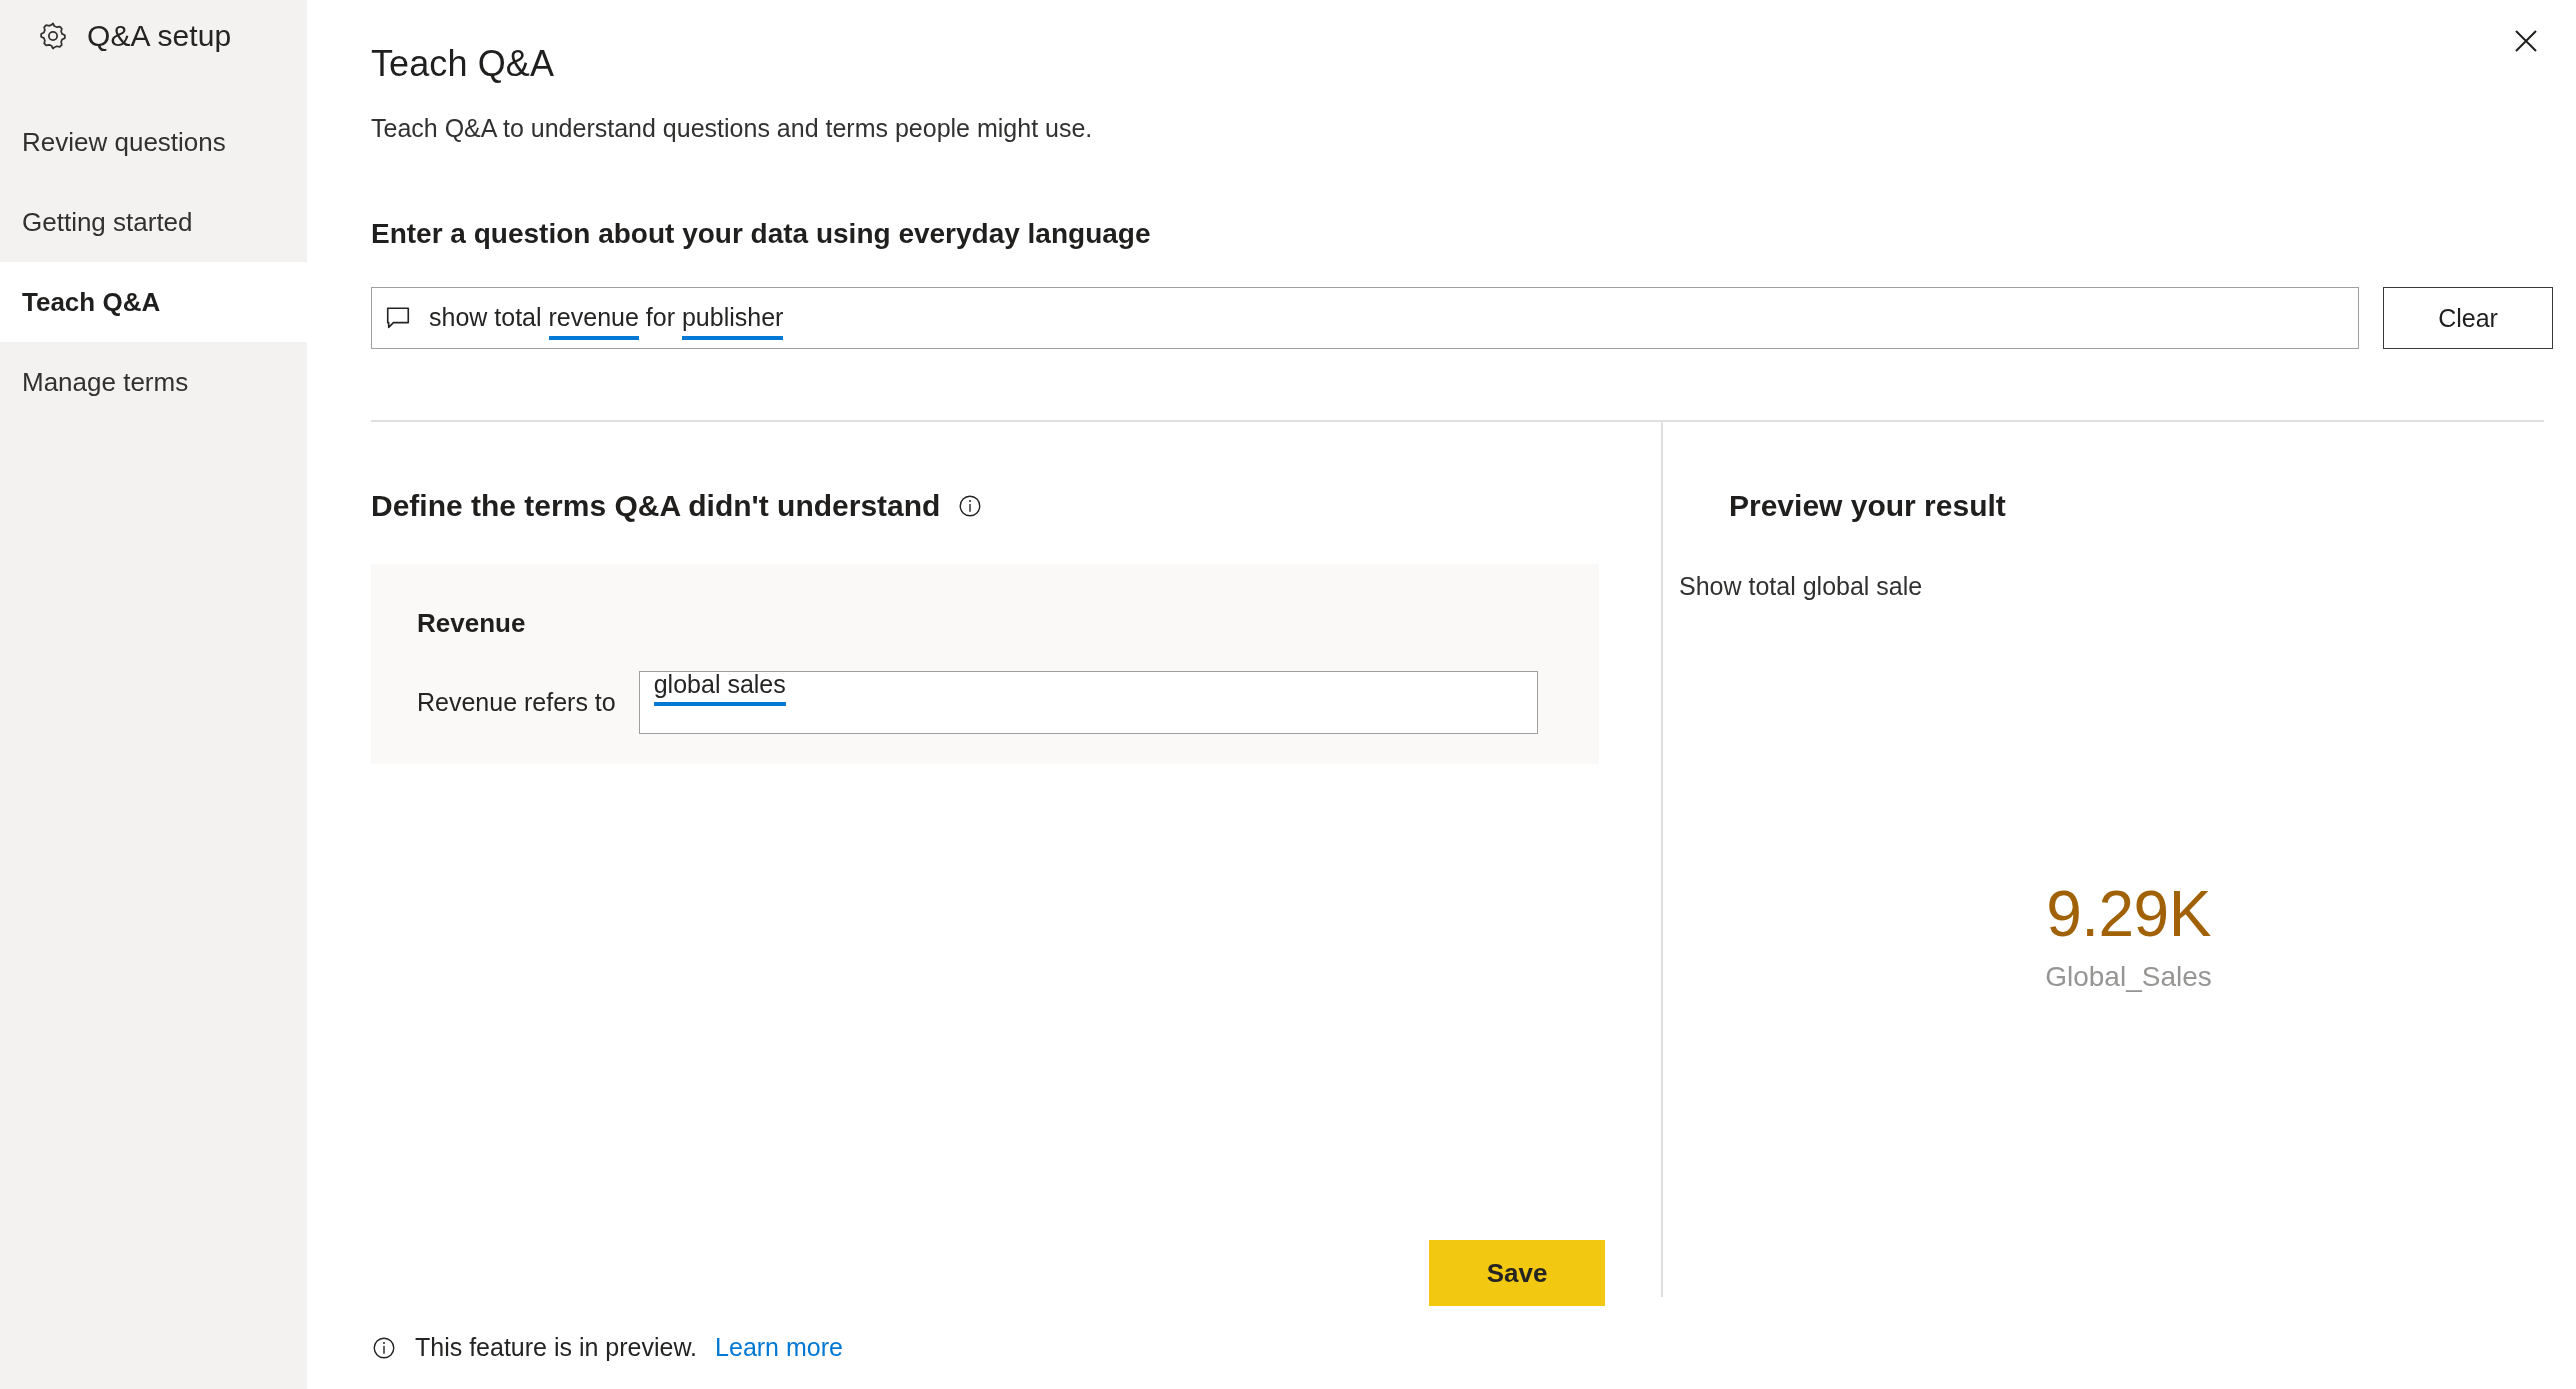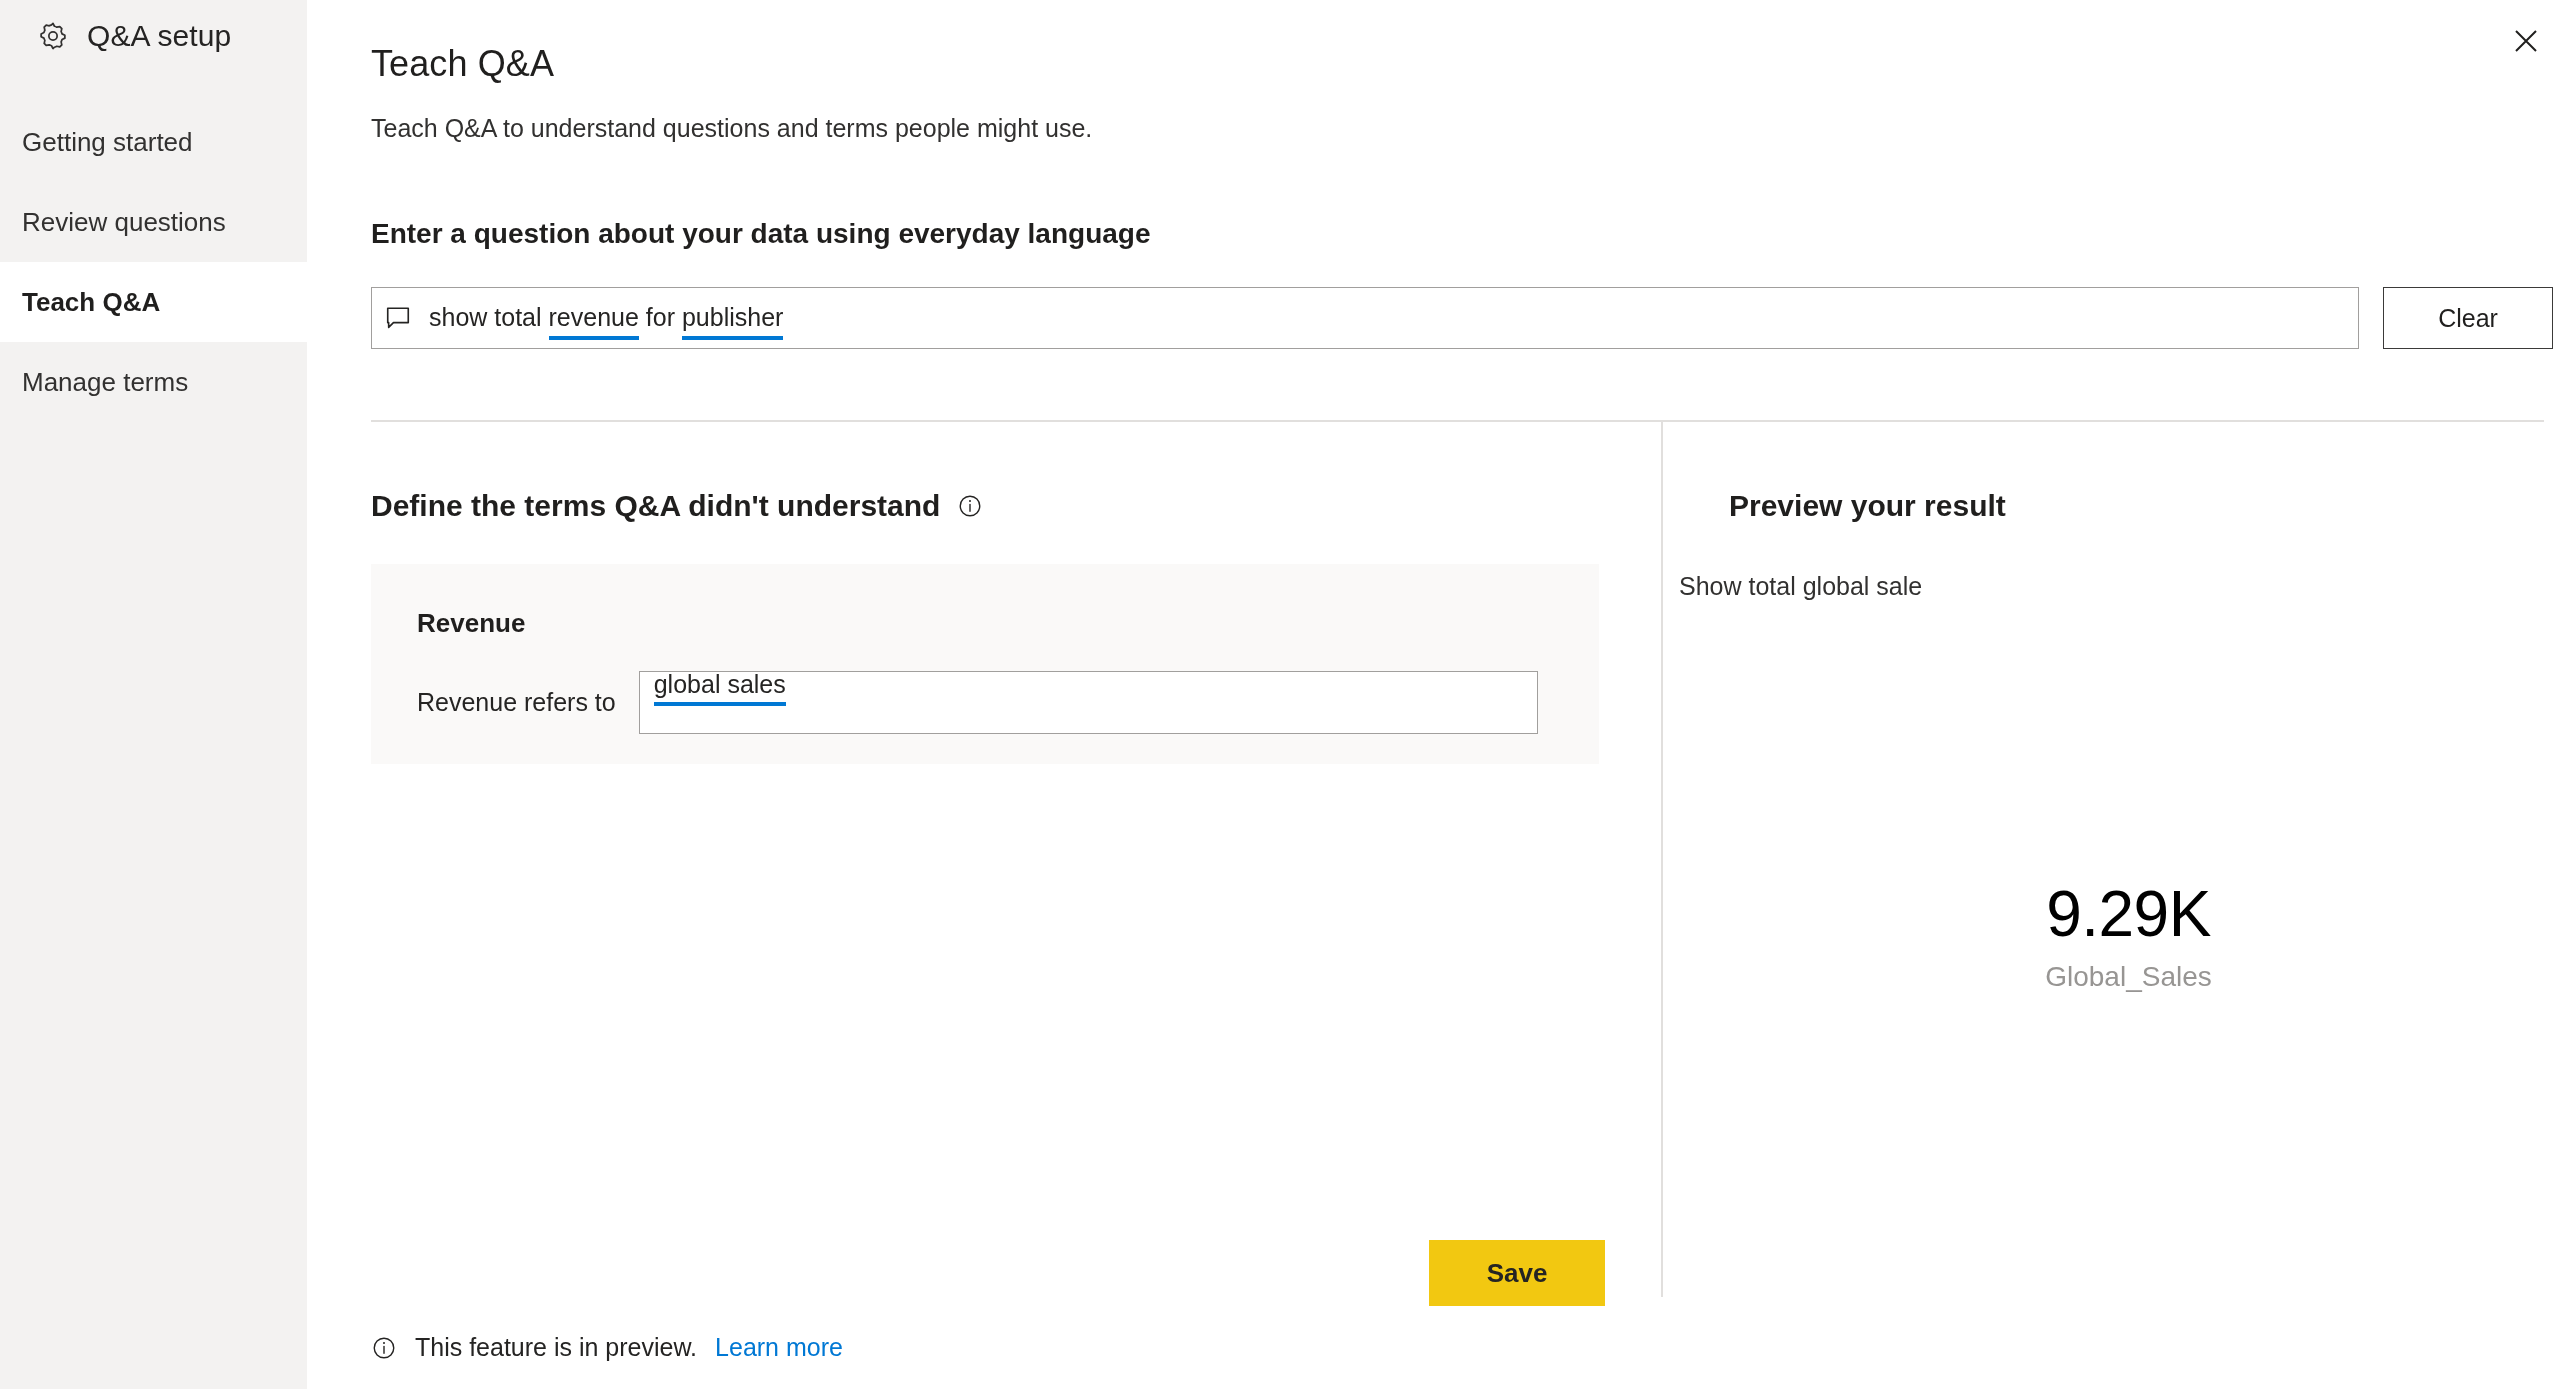--- a/index.html
+++ b/index.html
@@ -264,21 +264,21 @@
   }
   .kpi {
     position: absolute;
     left: 1422px; top: 879px;
     width: 799px;
     text-align: center;
   }
   .kpi-value {
     font-size: 64px;
     font-weight: 400;
-    color: #000000;
+    color: #a16207;
     line-height: 1.1;
     letter-spacing: -0.5px;
   }
   .kpi-label {
     margin-top: 12px;
     font-size: 28px;
     color: #979593;
   }
 
   
@@ -310,22 +310,22 @@
       <span class="gear-wrap">
         <svg width="32" height="32" viewBox="0 0 24 24" fill="none" stroke="#323130" stroke-width="1.3">
           <circle cx="12" cy="12" r="3.1"></circle>
           <path d="M12 2.6l1.1 2.1a7.4 7.4 0 0 1 1.7.7l2.3-.5 1.5 1.5-.5 2.3c.3.5.5 1.1.7 1.7l2.1 1.1v2.1l-2.1 1.1a7.4 7.4 0 0 1-.7 1.7l.5 2.3-1.5 1.5-2.3-.5c-.5.3-1.1.5-1.7.7L12 21.4l-1.1-2.1a7.4 7.4 0 0 1-1.7-.7l-2.3.5-1.5-1.5.5-2.3a7.4 7.4 0 0 1-.7-1.7L3.1 12.6v-2.1l2.1-1.1c.2-.6.4-1.2.7-1.7l-.5-2.3 1.5-1.5 2.3.5c.5-.3 1.1-.5 1.7-.7z" stroke-linejoin="round"></path>
         </svg>
       </span>
       <span class="sidebar-title">Q&amp;A setup</span>
     </div>
 
     <div class="sidebar-nav">
+      <div class="nav-item">Review questions</div>
       <div class="nav-item">Getting started</div>
-      <div class="nav-item">Review questions</div>
       <div class="nav-item selected">Teach Q&amp;A</div>
       <div class="nav-item">Manage terms</div>
     </div>
   </nav>
 
   <main id="main">
 
     <button id="close-btn">
       <span>
         <svg width="30" height="30" viewBox="0 0 24 24" stroke="#201f1e" stroke-width="1.6" fill="none">

